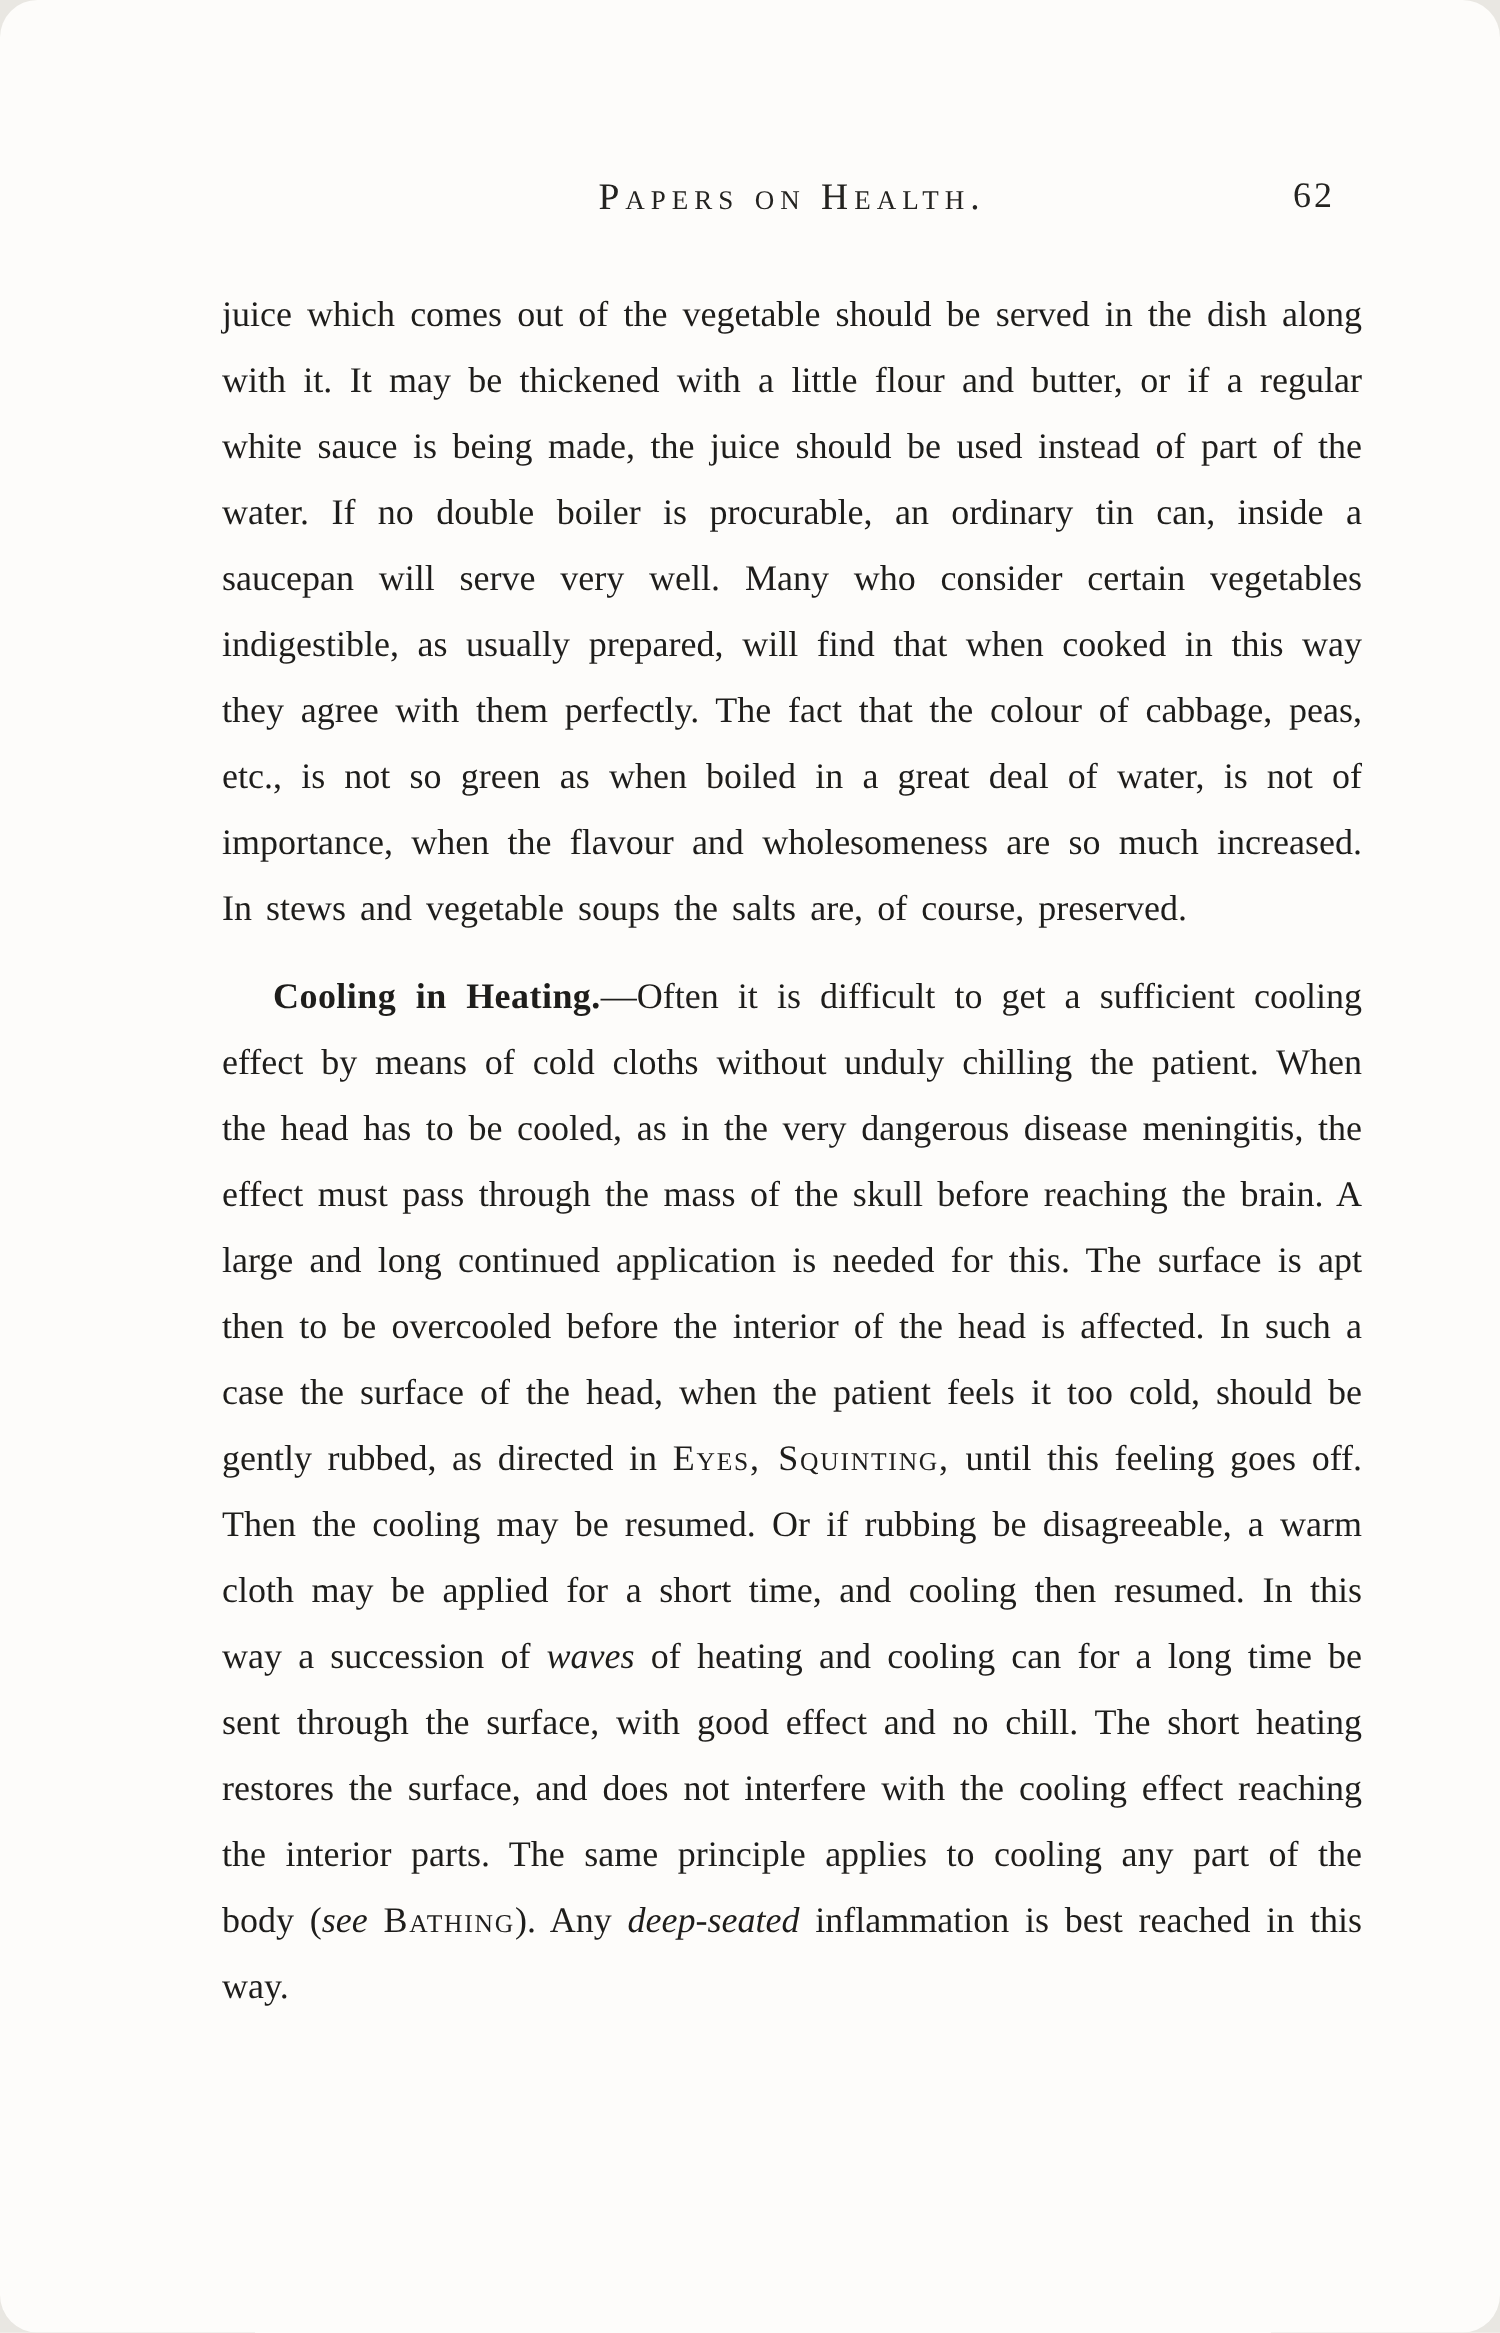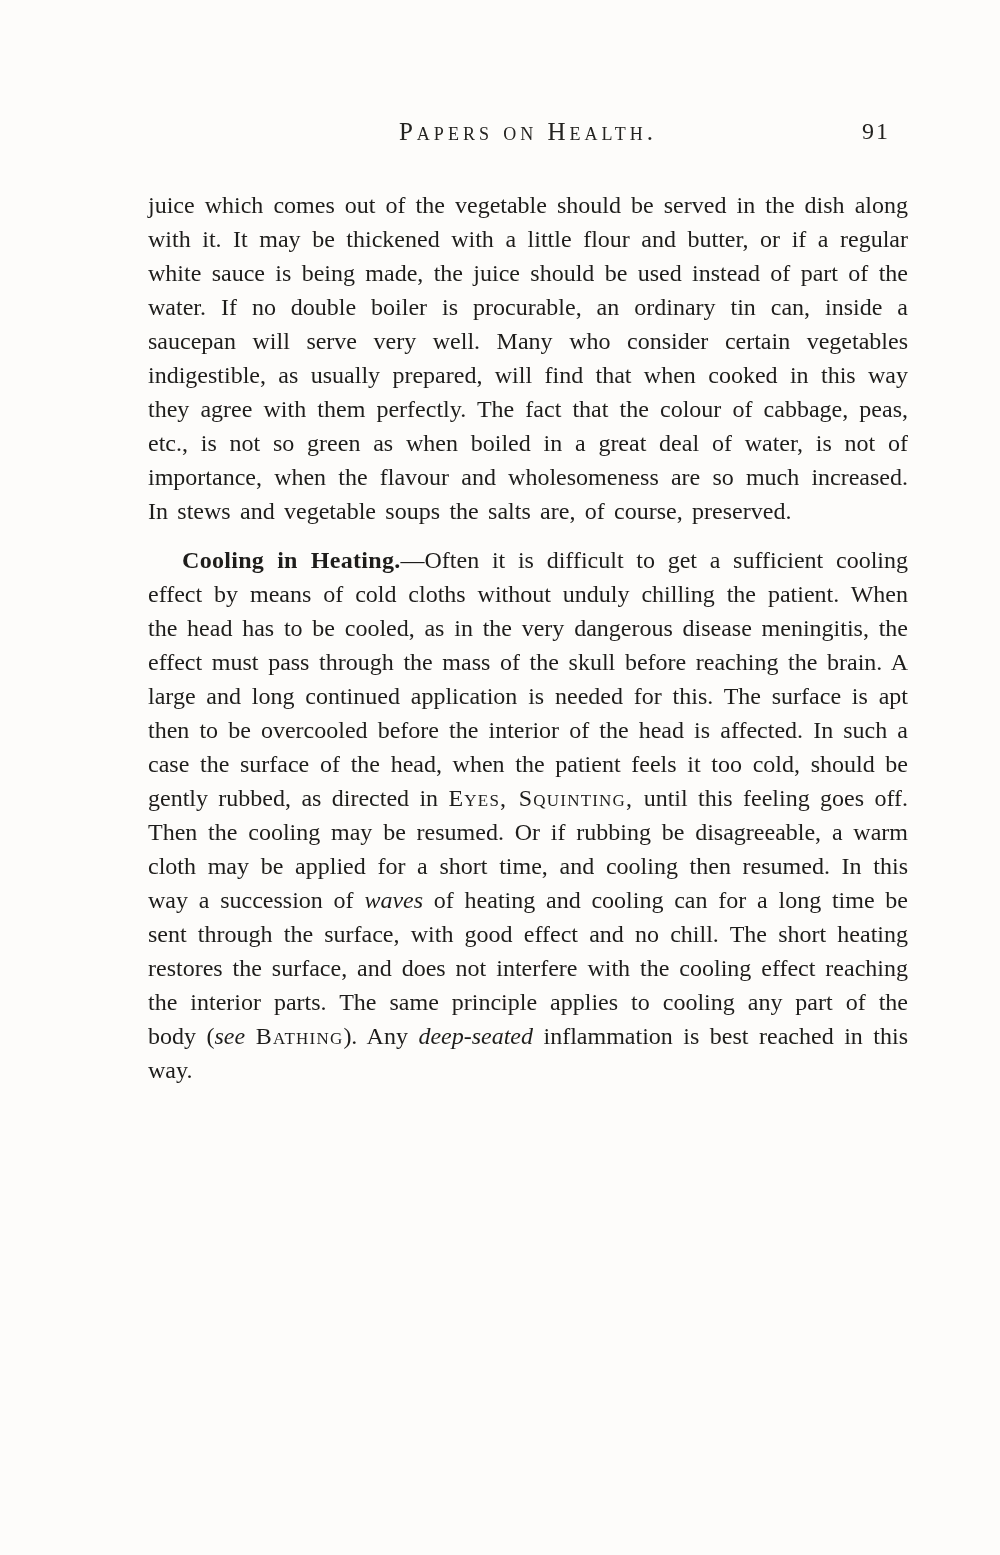--- a/index.html
+++ b/index.html
@@ -11,20 +11,21 @@
     position: relative;
     width: 1000px;
     height: 1555px;
     margin: 0 auto;
     background: #fdfcfa;
     color: #1e1d1b;
     font-family: "Liberation Serif", "DejaVu Serif", serif;
     overflow: hidden;
     box-sizing: border-box;
     padding: 118px 92px 0 148px;
+    border-radius: 25px;
   }
   .header {
     position: relative;
     height: 34px;
     margin-bottom: 36px;
   }
   .running-title {
     display: block;
     text-align: center;
     font-variant: small-caps;
@@ -35,21 +36,21 @@
   .page-number {
     position: absolute;
     right: 18px;
     top: 0;
     font-size: 24px;
     letter-spacing: 2px;
     color: #242320;
   }
   .text-body {
     font-size: 24px;
-    line-height: 34px;
+    line-height: 44px;
     text-align: justify;
     word-spacing: 0.14em;
   }
   .para {
     margin: 0;
   }
   .para.spaced {
     margin-top: 15px;
   }
   .para.indent {
@@ -67,19 +68,19 @@
     font-variant: small-caps;
     letter-spacing: 0.05em;
   }
 </style>
 </head>
 <body>
 
 <div class="page">
   <div class="header">
     <span class="running-title">Papers on Health.</span>
-    <span class="page-number">91</span>
+    <span class="page-number">62</span>
   </div>
   <div class="text-body">
       <p class="para"><span class="run-normal">juice which comes out of the vegetable should be served in the dish along with it. It may be thickened with a little flour and butter, or if a regular white sauce is being made, the juice should be used instead of part of the water. If no double boiler is procurable, an ordinary tin can, inside a saucepan will serve very well. Many who consider certain vegetables indigestible, as usually prepared, will find that when cooked in this way they agree with them perfectly. The fact that the colour of cabbage, peas, etc., is not so green as when boiled in a great deal of water, is not of importance, when the flavour and wholesomeness are so much increased. In stews and vegetable soups the salts are, of course, preserved.</span></p>
       <p class="para indent spaced"><span class="run-bold">Cooling in Heating.</span><span class="run-normal">—Often it is difficult to get a sufficient cooling effect by means of cold cloths without unduly chilling the patient. When the head has to be cooled, as in the very dangerous disease meningitis, the effect must pass through the mass of the skull before reaching the brain. A large and long continued application is needed for this. The surface is apt then to be overcooled before the interior of the head is affected. In such a case the surface of the head, when the patient feels it too cold, should be gently rubbed, as directed in </span><span class="run-smallcaps">Eyes, Squinting,</span><span class="run-normal"> until this feeling goes off. Then the cooling may be resumed. Or if rubbing be disagreeable, a warm cloth may be applied for a short time, and cooling then resumed. In this way a succession of </span><span class="run-italic">waves</span><span class="run-normal"> of heating and cooling can for a long time be sent through the surface, with good effect and no chill. The short heating restores the surface, and does not interfere with the cooling effect reaching the interior parts. The same principle applies to cooling any part of the body (</span><span class="run-italic">see</span><span class="run-normal"> </span><span class="run-smallcaps">Bathing</span><span class="run-normal">). Any </span><span class="run-italic">deep-seated</span><span class="run-normal"> inflammation is best reached in this way.</span></p>
     </div>
 </div>
 
 </body></html>

